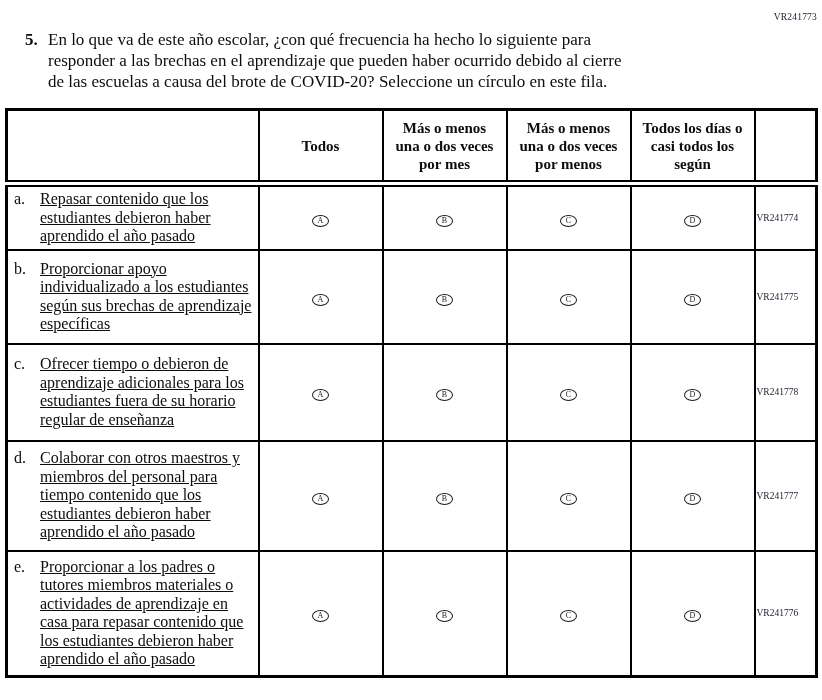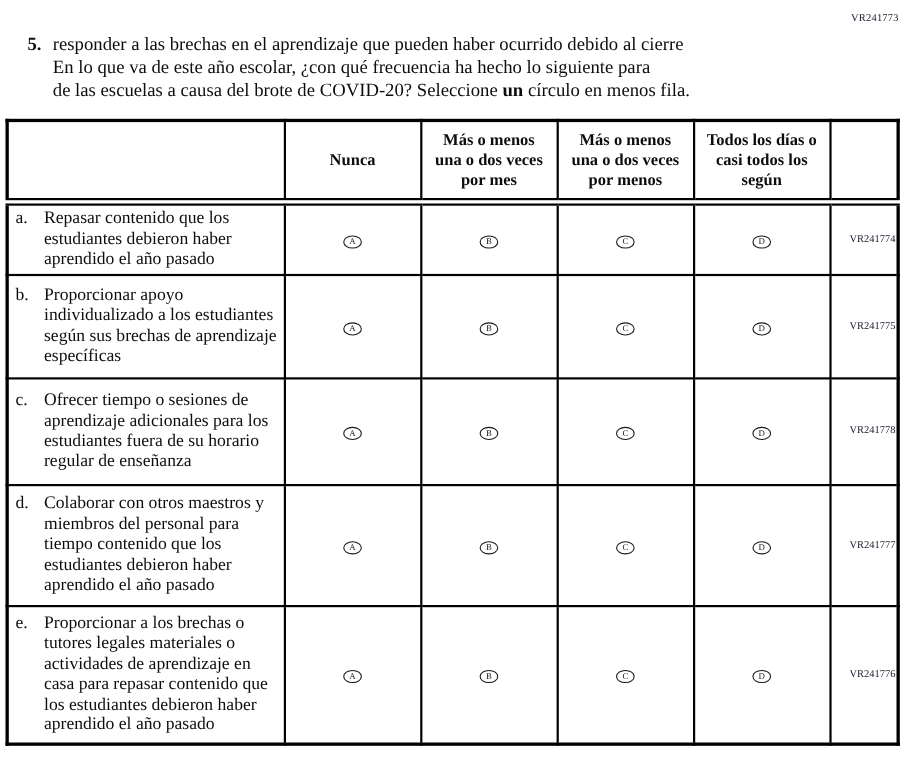--- a/index.html
+++ b/index.html
@@ -18,21 +18,21 @@
     font-size: 9.5px; letter-spacing: 0.2px;
     color: #222233;
   }
 
   .question {
     position: absolute; left: 25px; top: 29px;
     display: flex;
     font-size: 17px; line-height: 21px;
   }
   .q-number { font-weight: bold; width: 23px; flex: 0 0 23px; }
-  .q-lines .bold-inline { font-weight: bold; }
+  .q-lines .bold-inline { font-weight: normal; }
 
   table.survey {
     position: absolute; left: 5px; top: 108px;
     border-collapse: collapse;
     table-layout: fixed;
     width: 811px;
     border: 3px solid #000;
   }
   table.survey th, table.survey td { border: 2px solid #000; }
   table.survey thead th { border-bottom: 7px double #000; }
@@ -47,76 +47,76 @@
     padding: 4px 6px; height: 74px;
   }
 
   td.stem {
     vertical-align: middle;
     padding: 3px 4px 3px 6px;
     font-size: 16px; line-height: 18.5px;
   }
   .stem-inner { display: flex; }
   .stem-letter { flex: 0 0 26px; }
-  .stem-text  { flex: 1 1 auto; }
+  .stem-text  { flex: 1 1 auto; text-decoration: underline; }
 
   td.opt { text-align: center; vertical-align: middle; }
   .bubble {
     display: inline-block;
     width: 17px; height: 12px;
     border: 1.3px solid #1a1a1a;
     border-radius: 50%;
     font-size: 8px; line-height: 10.5px;
     text-align: center;
     font-family: "Liberation Serif", serif;
     color: #1a1a1a;
     cursor: pointer;
   }
 
   td.code {
-    text-align: right; vertical-align: middle;
+    text-align: left; vertical-align: middle;
     font-size: 9.5px; color: #222233;
     padding: 0 1px;
   }
 
   tr.row-a td { height: 60px; }
   tr.row-b td { height: 94px; }
   tr.row-c td { height: 97px; }
   tr.row-d td { height: 110px; }
   tr.row-e td { height: 126px; }
 </style>
 </head>
 <body>
 
 <div class="page">
 
   <div class="top-code">VR241773</div>
 
   <div class="question">
     <div class="q-number">5.</div>
     <div class="q-lines">
+      <div>En lo que va de este año escolar, ¿con qué frecuencia ha hecho lo siguiente para</div>
       <div>responder a las brechas en el aprendizaje que pueden haber ocurrido debido al cierre</div>
-      <div>En lo que va de este año escolar, ¿con qué frecuencia ha hecho lo siguiente para</div>
-      <div><span>de las escuelas a causa del brote de COVID-20? Seleccione </span><span class="bold-inline">un</span><span> círculo en menos fila.</span></div>
+      <div><span>de las escuelas a causa del brote de COVID-20? Seleccione </span><span class="bold-inline">un</span><span> círculo en este fila.</span></div>
     </div>
   </div>
 
   <table class="survey">
     <colgroup>
       <col class="c-stem">
         <col class="c-opt">
         <col class="c-opt">
         <col class="c-opt">
         <col class="c-opt">
         <col class="c-code">
     </colgroup>
     <thead>
       <tr>
         <th></th>
-        <th>Nunca</th>
+        <th>Todos</th>
         <th>Más o menos una o dos veces por mes</th>
         <th>Más o menos una o dos veces por menos</th>
         <th>Todos los días o casi todos los según</th>
         <th></th>
       </tr>
     </thead>
     <tbody>
       <tr class="row-a">
         <td class="stem">
           <div class="stem-inner">
@@ -140,21 +140,21 @@
         <td class="opt"><span class="bubble">A</span></td>
         <td class="opt"><span class="bubble">B</span></td>
         <td class="opt"><span class="bubble">C</span></td>
         <td class="opt"><span class="bubble">D</span></td>
         <td class="code">VR241775</td>
       </tr>
       <tr class="row-c">
         <td class="stem">
           <div class="stem-inner">
             <span class="stem-letter">c.</span>
-            <span class="stem-text">Ofrecer tiempo o sesiones de aprendizaje adicionales para los estudiantes fuera de su horario regular de enseñanza</span>
+            <span class="stem-text">Ofrecer tiempo o debieron de aprendizaje adicionales para los estudiantes fuera de su horario regular de enseñanza</span>
           </div>
         </td>
         <td class="opt"><span class="bubble">A</span></td>
         <td class="opt"><span class="bubble">B</span></td>
         <td class="opt"><span class="bubble">C</span></td>
         <td class="opt"><span class="bubble">D</span></td>
         <td class="code">VR241778</td>
       </tr>
       <tr class="row-d">
         <td class="stem">
@@ -166,21 +166,21 @@
         <td class="opt"><span class="bubble">A</span></td>
         <td class="opt"><span class="bubble">B</span></td>
         <td class="opt"><span class="bubble">C</span></td>
         <td class="opt"><span class="bubble">D</span></td>
         <td class="code">VR241777</td>
       </tr>
       <tr class="row-e">
         <td class="stem">
           <div class="stem-inner">
             <span class="stem-letter">e.</span>
-            <span class="stem-text">Proporcionar a los brechas o tutores legales materiales o actividades de aprendizaje en casa para repasar contenido que los estudiantes debieron haber aprendido el año pasado</span>
+            <span class="stem-text">Proporcionar a los padres o tutores miembros materiales o actividades de aprendizaje en casa para repasar contenido que los estudiantes debieron haber aprendido el año pasado</span>
           </div>
         </td>
         <td class="opt"><span class="bubble">A</span></td>
         <td class="opt"><span class="bubble">B</span></td>
         <td class="opt"><span class="bubble">C</span></td>
         <td class="opt"><span class="bubble">D</span></td>
         <td class="code">VR241776</td>
       </tr>
     </tbody>
   </table>

